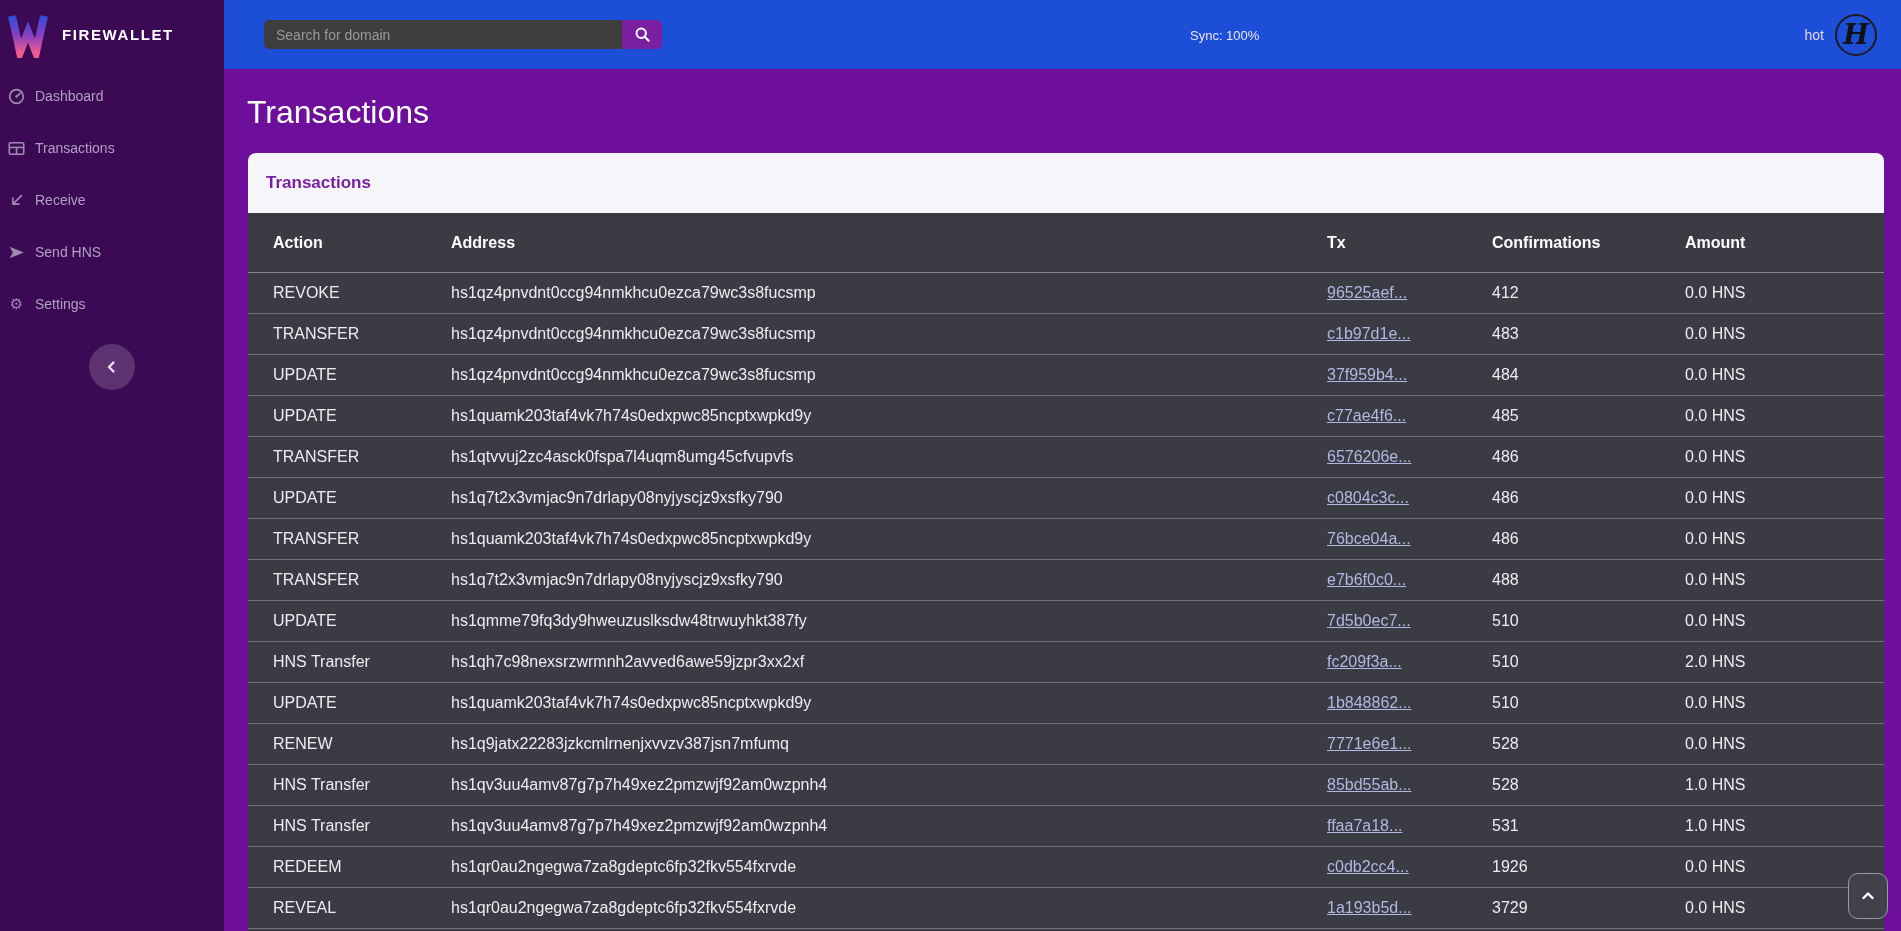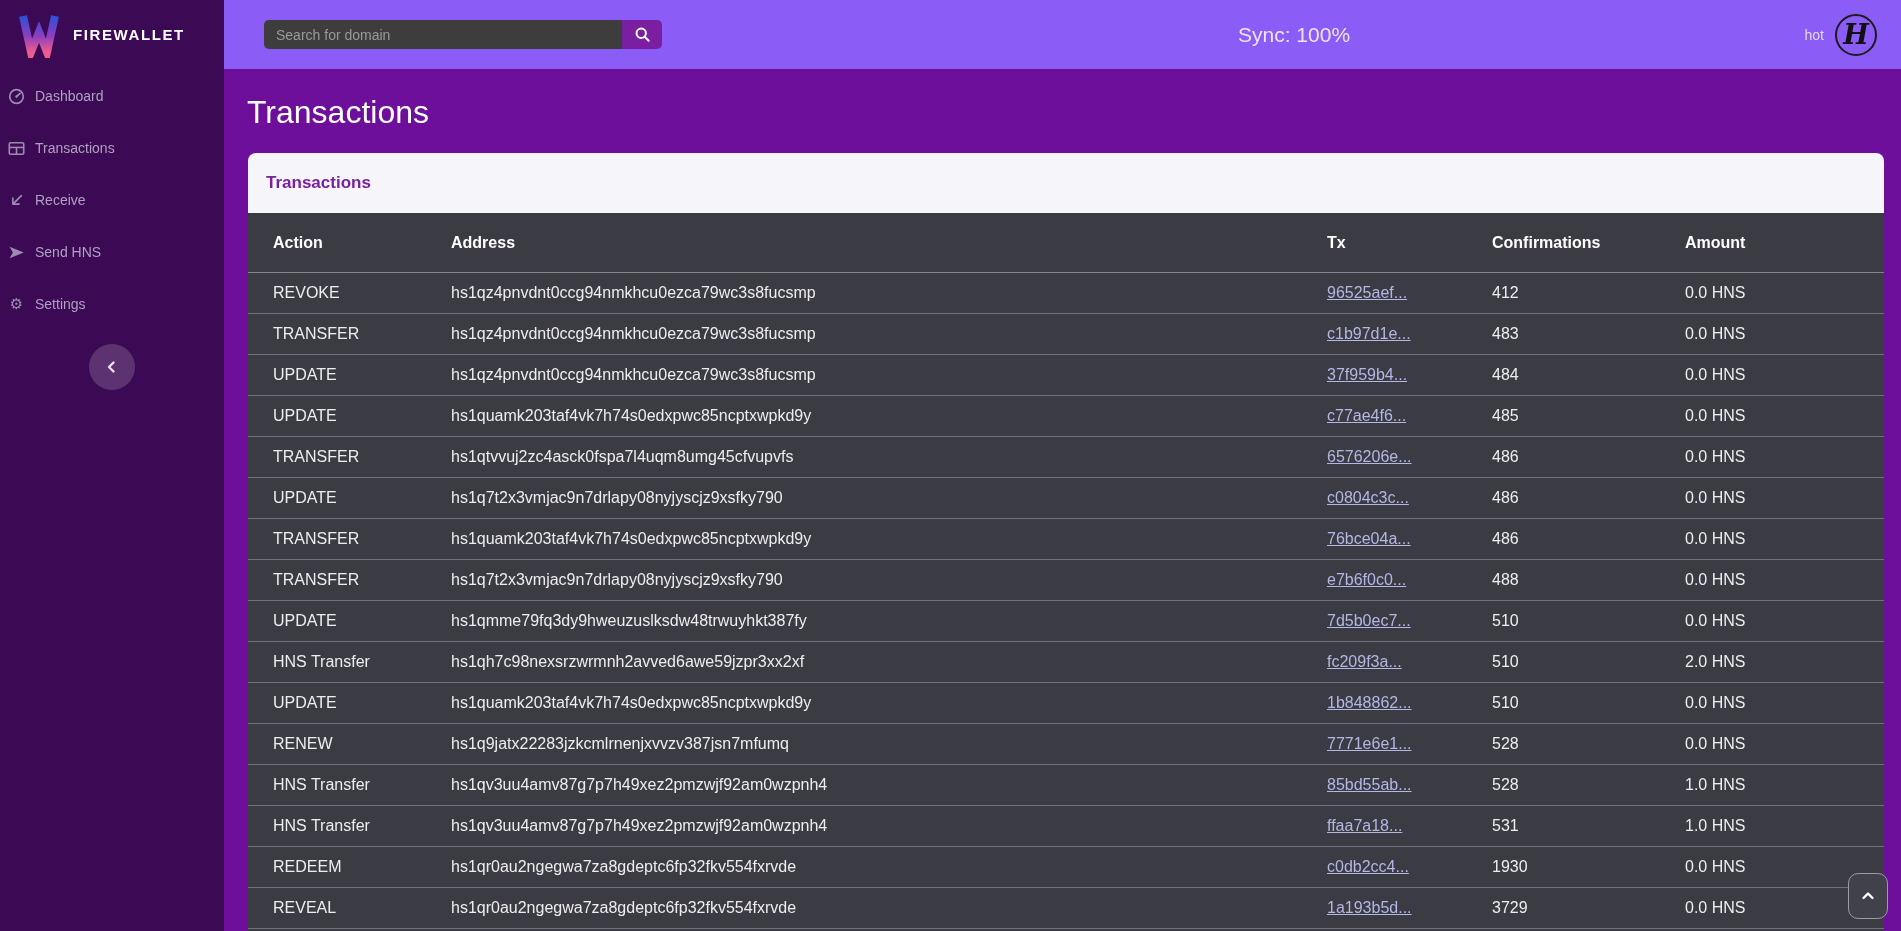--- a/index.html
+++ b/index.html
@@ -5,40 +5,40 @@
   * { box-sizing: border-box; }
   html, body { margin:0; padding:0; }
   body {
     width:1901px; height:931px; position:relative; overflow:hidden;
     background:#6e0f9c;
     font-family:"Liberation Sans", sans-serif;
   }
 
   
   .sidebar { position:absolute; left:0; top:0; width:224px; height:931px; background:#3c0a54; z-index:3; }
-  .brand { display:flex; align-items:center; height:69px; padding-left:18px; gap:13px; cursor:pointer; }
+  .brand { display:flex; align-items:center; height:69px; padding-left:7px; gap:13px; cursor:pointer; }
   .brand-name { color:#ffffff; font-size:15px; font-weight:700; letter-spacing:1.6px; }
   .nav { margin-top:1px; }
   .nav-item { display:flex; align-items:center; gap:10px; height:52px; padding-left:8px;
               color:#b0a0c2; font-size:14px; cursor:pointer; }
   .nav-item .icon { width:17px; height:17px; display:flex; align-items:center; justify-content:center; color:#9d8bb2; }
   .glyph { font-family:"DejaVu Sans", sans-serif; font-size:15px; line-height:1; }
   .collapse-btn { margin:14px 0 0 89px; width:46px; height:46px; border-radius:50%;
                   background:rgba(255,255,255,0.17); display:flex; align-items:center; justify-content:center; cursor:pointer; }
 
   
-  .topbar { position:absolute; left:224px; top:0; width:1677px; height:69px; background:#8b5cf6; z-index:2;padding-left:34px; }
+  .topbar { position:absolute; left:224px; top:0; width:1677px; height:69px; background:#1d4ed8; z-index:2;padding-left:34px; }
   .search-wrap { position:absolute; left:40px; top:20px; display:flex; height:29px; }
   .search-input { width:358px; height:29px; background:#3d3d3d; border:none; outline:none;
                   border-radius:5px 0 0 5px; color:#dddddd; padding:0 12px; font-size:14px;
                   font-family:"Liberation Sans", sans-serif; }
   .search-input::placeholder { color:#9a9a9a; }
   .search-btn { width:40px; height:29px; background:#7b1fa2; border:none; border-radius:0 5px 5px 0;
                 display:flex; align-items:center; justify-content:center; cursor:pointer; }
-  .sync { position:absolute; left:1014px; top:50%; transform:translateY(-50%); color:#ece4f3; font-size:21px; }
+  .sync { position:absolute; left:966px; top:50%; transform:translateY(-50%); color:#ece4f3; font-size:13px; }
   .wallet { position:absolute; right:23px; top:50%; transform:translateY(-50%); display:flex; align-items:center; gap:10px;margin-left:12px; }
   .wallet-name { color:#e2d8eb; font-size:14px; }
   .hs-logo { cursor:pointer; display:flex; }
 
   
   .main { position:absolute; left:224px; top:69px; width:1677px; height:862px; background:#6e0f9c; }
   .page-title { margin:0; padding:23px 0 0 23px; color:#ffffff; font-size:32px; font-weight:500; line-height:41px; }
   .card { margin:20px 17px 0 24px; width:1636px; height:778px; border-radius:8px 8px 0 0; overflow:hidden; }
   .card-header { height:60px; background:#f6f5fa; display:flex; align-items:center; padding-left:18px; }
   .card-header-title { color:#7b1fa2; font-size:17px; font-weight:700; }
@@ -279,21 +279,21 @@
     <div class="cell">hs1qv3uu4amv87g7p7h49xez2pmzwjf92am0wzpnh4</div>
     <div class="cell"><a class="tx-link" href="#">ffaa7a18...</a></div>
     <div class="cell">531</div>
     <div class="cell">1.0 HNS</div>
   </div>
 
   <div class="trow">
     <div class="cell">REDEEM</div>
     <div class="cell">hs1qr0au2ngegwa7za8gdeptc6fp32fkv554fxrvde</div>
     <div class="cell"><a class="tx-link" href="#">c0db2cc4...</a></div>
-    <div class="cell">1930</div>
+    <div class="cell">1926</div>
     <div class="cell">0.0 HNS</div>
   </div>
 
   <div class="trow">
     <div class="cell">REVEAL</div>
     <div class="cell">hs1qr0au2ngegwa7za8gdeptc6fp32fkv554fxrvde</div>
     <div class="cell"><a class="tx-link" href="#">1a193b5d...</a></div>
     <div class="cell">3729</div>
     <div class="cell">0.0 HNS</div>
   </div>

